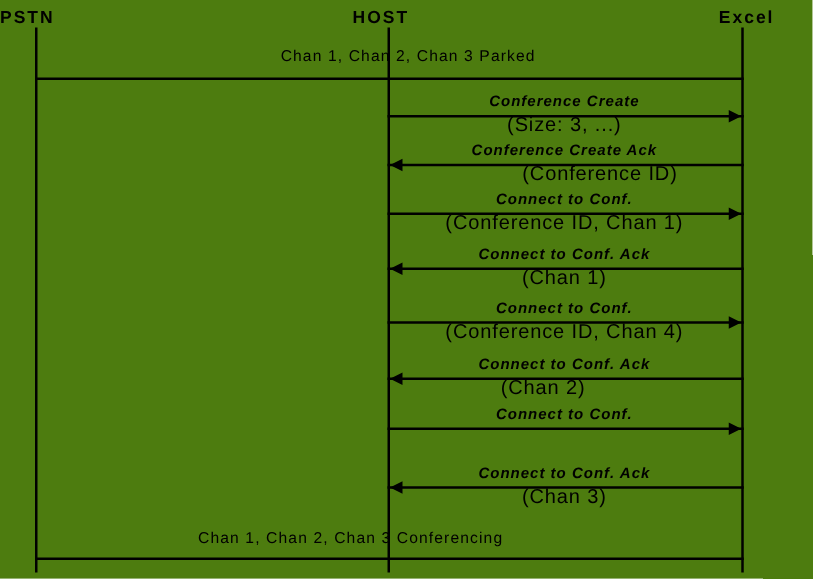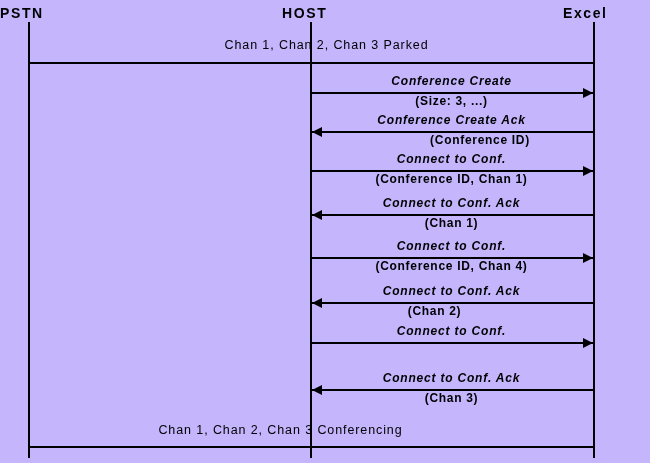--- a/index.html
+++ b/index.html
@@ -4,21 +4,21 @@
 <style>
   html, body {
     margin: 0;
     padding: 0;
     background: #ffffff;
   }
   #canvas {
     position: relative;
     width: 650px;
     height: 463px;
-    background: #c4b5fd;
+    background: #4d7c0f;
     font-family: "Liberation Sans", sans-serif;
     overflow: hidden;
   }
   .actor-label {
     position: absolute;
     font-family: "Liberation Sans", sans-serif;
     font-size: 14px;
     font-weight: bold;
     letter-spacing: 1.6px;
     color: #000000;
@@ -43,22 +43,22 @@
     font-style: italic;
     letter-spacing: 0.8px;
     color: #000000;
     white-space: nowrap;
     text-align: center;
     line-height: 15px;
   }
   .msg-sub {
     position: absolute;
     font-family: "Liberation Sans", sans-serif;
-    font-size: 12px;
-    font-weight: bold;
+    font-size: 16px;
+    font-weight: normal;
     font-style: normal;
     letter-spacing: 0.7px;
     color: #000000;
     white-space: nowrap;
     text-align: center;
     line-height: 14px;
   }
   .note-label {
     position: absolute;
     font-family: "Liberation Sans", sans-serif;
@@ -85,21 +85,21 @@
   }
 </style>
 </head>
 <body>
 
 <div id="canvas">
     <div class="actor-label" style="left: 0px; top: 6px;">PSTN</div>
     <div class="lifeline" style="left: 28px; top: 22px; height: 436px;"></div>
     <div class="actor-label" style="left: 282px; top: 6px;">HOST</div>
     <div class="lifeline" style="left: 310px; top: 22px; height: 436px;"></div>
-    <div class="actor-label" style="left: 563px; top: 6px;">Excel</div>
+    <div class="actor-label" style="left: 575px; top: 6px;">Excel</div>
     <div class="lifeline" style="left: 593px; top: 22px; height: 436px;"></div>
     <div class="note-label" style="left: 28px; width: 565px; top: 38px; margin-left: 16px;">Chan 1, Chan 2, Chan 3 Parked</div>
     <div class="hline" style="left: 28px; width: 567px; top: 62px;"></div>
     <div class="note-label" style="left: 28px; width: 505px; top: 423px;">Chan 1, Chan 2, Chan 3 Conferencing</div>
     <div class="hline" style="left: 28px; width: 567px; top: 446px;"></div>
     <div class="hline" style="left: 310px; width: 285px; top: 92px;"></div>
     <div class="arrowhead right" style="top: 88px; left: 583px;"></div>
     <div class="msg-label" style="left: 310px; width: 283px; top: 74px;">Conference Create</div>
     <div class="msg-sub" style="left: 310px; width: 283px; top: 94px;">(Size: 3, ...)</div>
     <div class="hline" style="left: 310px; width: 285px; top: 131px;"></div>

